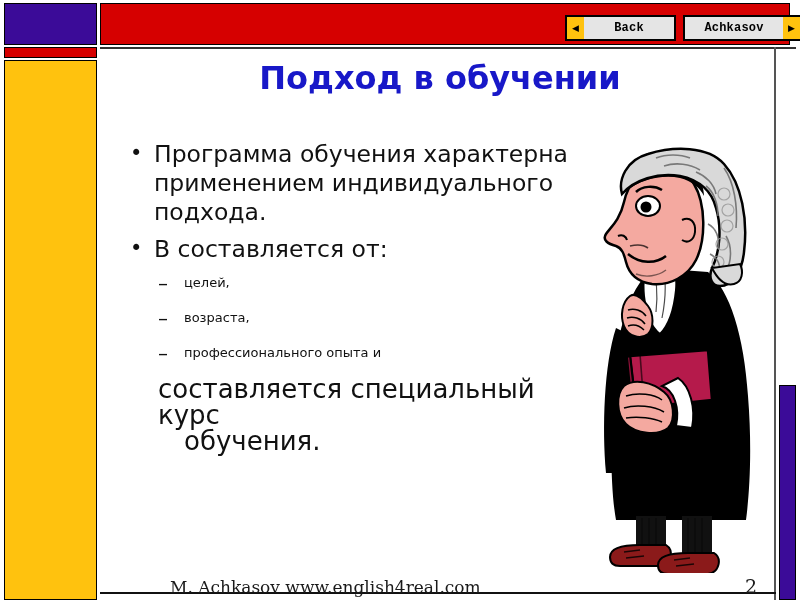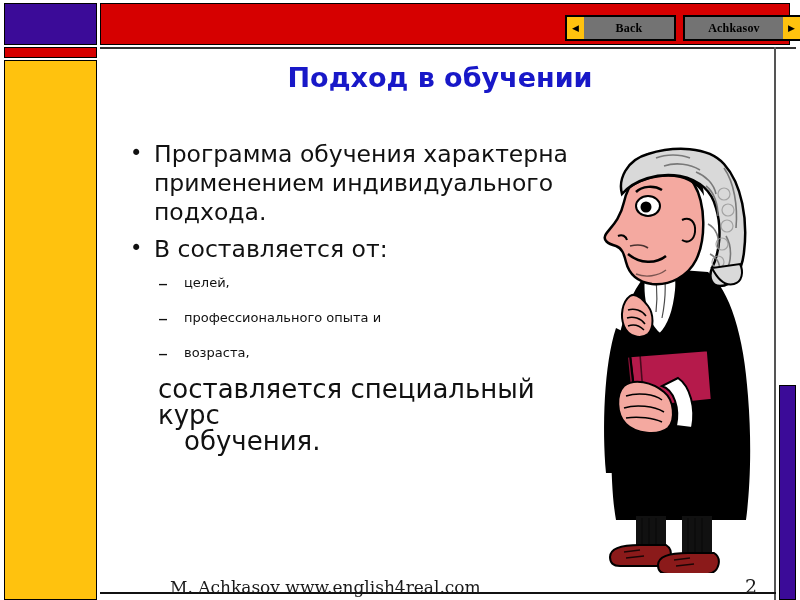--- a/index.html
+++ b/index.html
@@ -56,38 +56,38 @@
     height:22px; border:2px solid #000; background:#000;
   }
   .nav-back{ left:565px; }
   .nav-fwd{ left:683px; }
   .nav-arrow{
     width:17px; background:#FFC20E;
     display:flex; align-items:center; justify-content:center;
     font-size:9px; line-height:1; color:#000;
   }
   .nav-label{
-    background:#737373; color:#000;
-    font-family:Liberation Serif, serif;
+    background:#e5e5e5; color:#000;
+    font-family:Liberation Mono, monospace;
     font-weight:bold; font-size:12px;
     padding:0 9px;
     display:flex; align-items:center; justify-content:center;
     letter-spacing:.2px;
   }
   .nav-back .nav-label{ min-width:72px; }
   .nav-fwd  .nav-label{ min-width:80px; }
 
   
   .title{
     position:absolute; left:110px; top:58px; width:660px;
     text-align:center;
     color:#1818C8;
     font-family:"DejaVu Sans", sans-serif;
     font-weight:bold;
-    font-size:27px;
+    font-size:32px;
     line-height:40px;
     white-space:nowrap;
   }
 
   
   .bodywrap{
     position:absolute; left:124px; top:140px; width:470px;
     color:#111;
     font-family:"DejaVu Sans", sans-serif;
   }
@@ -176,22 +176,22 @@
 
       <li>
         <span class="b1">Программа обучения характерна применением индивидуального подхода.</span>
       </li>
 
       <li>
         <span class="b1">В составляется от:</span>
 
         <ul class="lvl2">
           <li>целей,</li>
+          <li>возраста,</li>
           <li>профессионального опыта и</li>
-          <li>возраста,</li>
         </ul>
 
         <div class="tail">
           <span>составляется специальный курс</span>
           <span class="wrap2">обучения.</span>
         </div>
       </li>
 
     </ul>
   </div>

